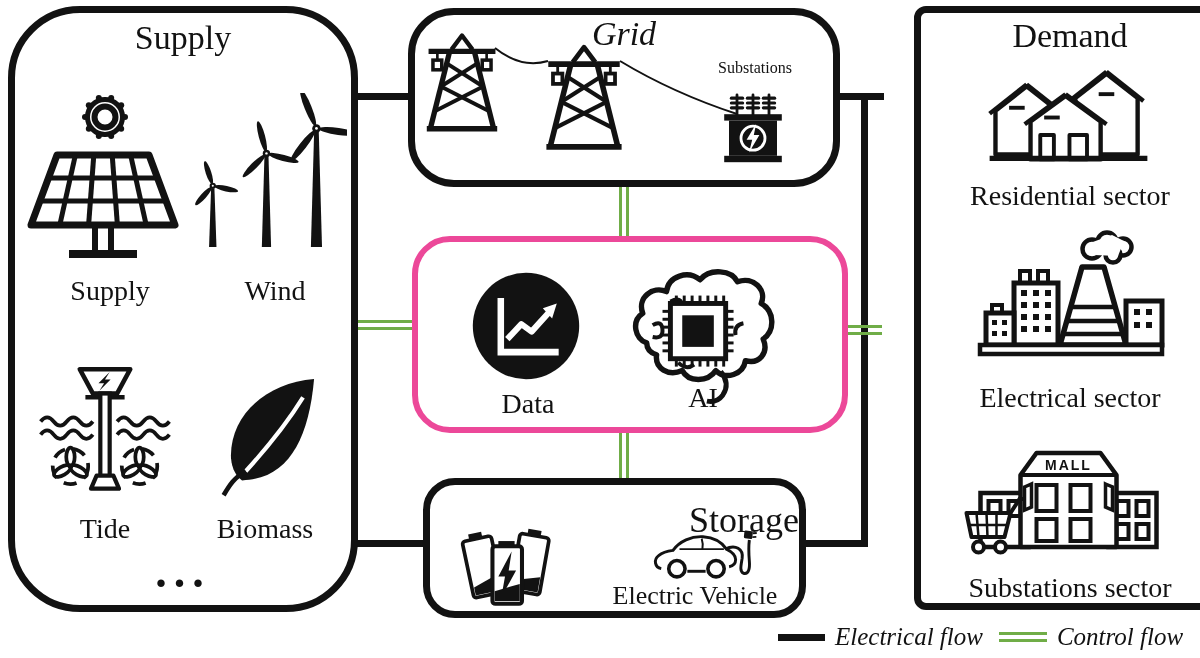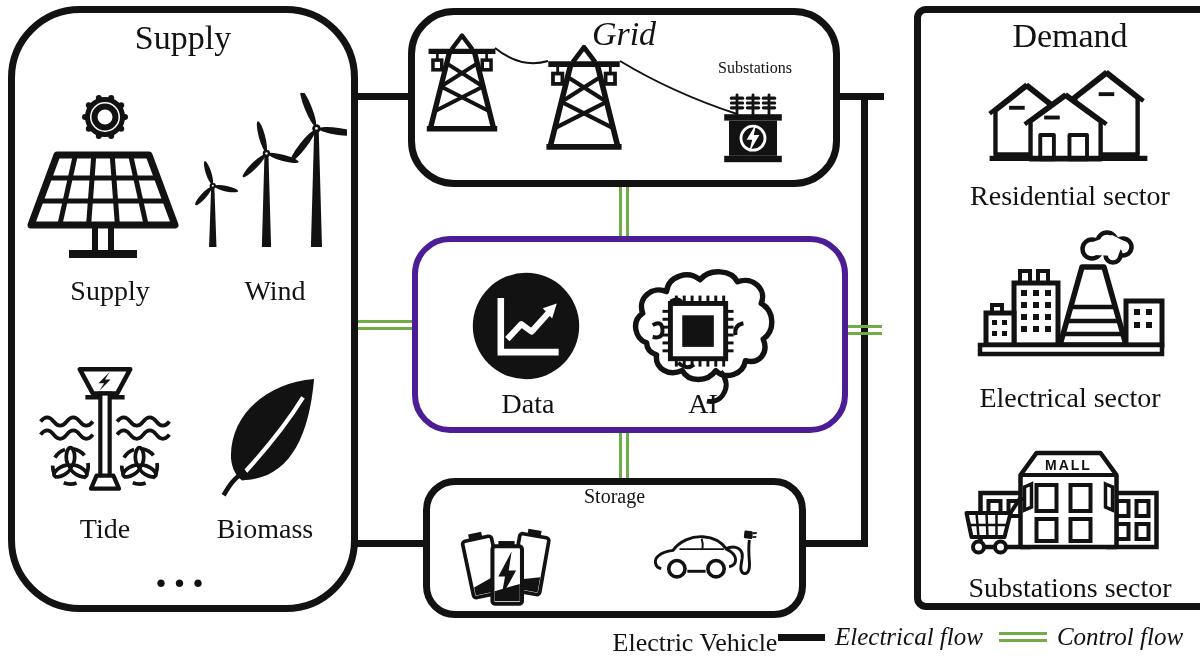--- a/index.html
+++ b/index.html
@@ -1,21 +1,21 @@
 <!DOCTYPE html>
 <html><head>
 <meta charset="utf-8">
 <style>
   html,body{margin:0;padding:0;background:#fff;}
   .canvas{position:relative;width:1200px;height:658px;background:#fff;overflow:hidden;
           font-family:"Liberation Serif",serif;color:#121212;padding-left:30px;}
   .box{position:absolute;background:#fff;border:7px solid #121212;box-sizing:border-box;}
   #supply-box{left:8px;top:6px;width:350px;height:606px;border-radius:72px;}
   #grid-box{left:408px;top:8px;width:432px;height:179px;border-radius:46px;}
-  #center-box{left:412px;top:236px;width:436px;height:197px;border:6px solid #4c1d95;border-radius:38px;}
+  #center-box{left:412px;top:236px;width:436px;height:197px;border:6px solid #ec4899;border-radius:38px;}
   #storage-box{left:423px;top:478px;width:383px;height:140px;border-radius:32px;}
   #demand-box{left:914px;top:6px;width:312px;height:604px;border-radius:12px;}
   .box-title{position:absolute;left:0;right:0;text-align:center;font-size:34px;line-height:1.1;}
   .lbl{position:absolute;text-align:center;font-size:28px;white-space:nowrap;}
   .lbl.small{font-size:16px;}
   .icon{position:absolute;}
   .icon svg{display:block;width:100%;height:100%;}
   .elec{position:absolute;background:#121212;}
   .ctrlh{position:absolute;height:10px;border-top:3px solid #70ad47;border-bottom:3px solid #70ad47;box-sizing:border-box;}
   .ctrlv{position:absolute;width:10px;border-left:3px solid #70ad47;border-right:3px solid #70ad47;box-sizing:border-box;}
@@ -275,25 +275,25 @@
             <line x1="108" y1="56" x2="116" y2="56"></line>
             <line x1="108" y1="64" x2="116" y2="64"></line>
           <line x1="108" y1="72" x2="116" y2="72"></line>
             <line x1="108" y1="80" x2="116" y2="80"></line>
             <line x1="108" y1="88" x2="116" y2="88"></line>
         </g>
         <rect x="52" y="40" width="56" height="56" stroke-width="5" fill="#fff"></rect>
         <rect x="64" y="52" width="32" height="32" fill="#121212" stroke="none"></rect>
       </svg>
     </div>
-    <div class="lbl" style="left:230px;top:146px;width:110px;">AI</div>
+    <div class="lbl" style="left:230px;top:140px;width:110px;">AI</div>
   </div>
 
   <div class="box" id="storage-box">
-    <div class="box-title" style="top:0px;font-size:20px;">Storage</div>
+    <div class="box-title" style="top:16px;font-size:36px;text-align:right;">Storage</div>
 
     <div class="icon" style="left:25px;top:28px;width:100px;height:96px;">
       <svg viewBox="0 0 130 130" fill="none" stroke="#121212">
         <g transform="rotate(-12 35 75)">
           <rect x="25" y="26" width="18" height="8" fill="#121212" stroke="none"></rect>
           <rect x="15" y="34" width="40" height="78" rx="4" stroke-width="5" fill="#fff"></rect>
           <polygon points="18,98 52,87 52,109 18,109" fill="#121212" stroke="none"></polygon>
         </g>
         <g transform="rotate(10 97 72)">
           <rect x="88" y="22" width="18" height="8" fill="#121212" stroke="none"></rect>
@@ -316,21 +316,21 @@
         <circle cx="100" cy="70" r="12.5" stroke-width="5.5" fill="#fff"></circle>
         <line x1="56" y1="74" x2="84" y2="74" stroke-width="4.5"></line>
         <path d="M114,40 C130,32 142,40 140,54 C138,66 136,74 142,77 C150,79 152,70 151,58 C150,46 150,34 151,26" stroke-width="4.5"></path>
         <g transform="rotate(6 150 18)">
           <rect x="143" y="12" width="13" height="12" rx="2" fill="#121212" stroke="none"></rect>
           <line x1="156" y1="15" x2="162" y2="14" stroke-width="3"></line>
           <line x1="156" y1="21" x2="162" y2="20" stroke-width="3"></line>
         </g>
       </svg>
     </div>
-    <div class="lbl" style="left:165px;top:96px;width:200px;font-size:26px;margin-top:47px;">Electric Vehicle</div>
+    <div class="lbl" style="left:165px;top:96px;width:200px;font-size:26px;">Electric Vehicle</div>
   </div>
 
   <div class="box" id="demand-box">
     <div class="box-title" style="top:4px;">Demand</div>
 
     <div class="icon" style="left:55px;top:44px;width:185px;height:122px;">
       <svg viewBox="0 0 190 125" fill="none" stroke="#121212" stroke-linejoin="round">
         <polygon points="20,100 20,55 52,30 84,55 84,100" stroke-width="4.5" fill="#fff"></polygon>
         <line x1="14" y1="58" x2="52" y2="28" stroke-width="4.5"></line>
         <line x1="52" y1="28" x2="90" y2="58" stroke-width="4.5"></line>

